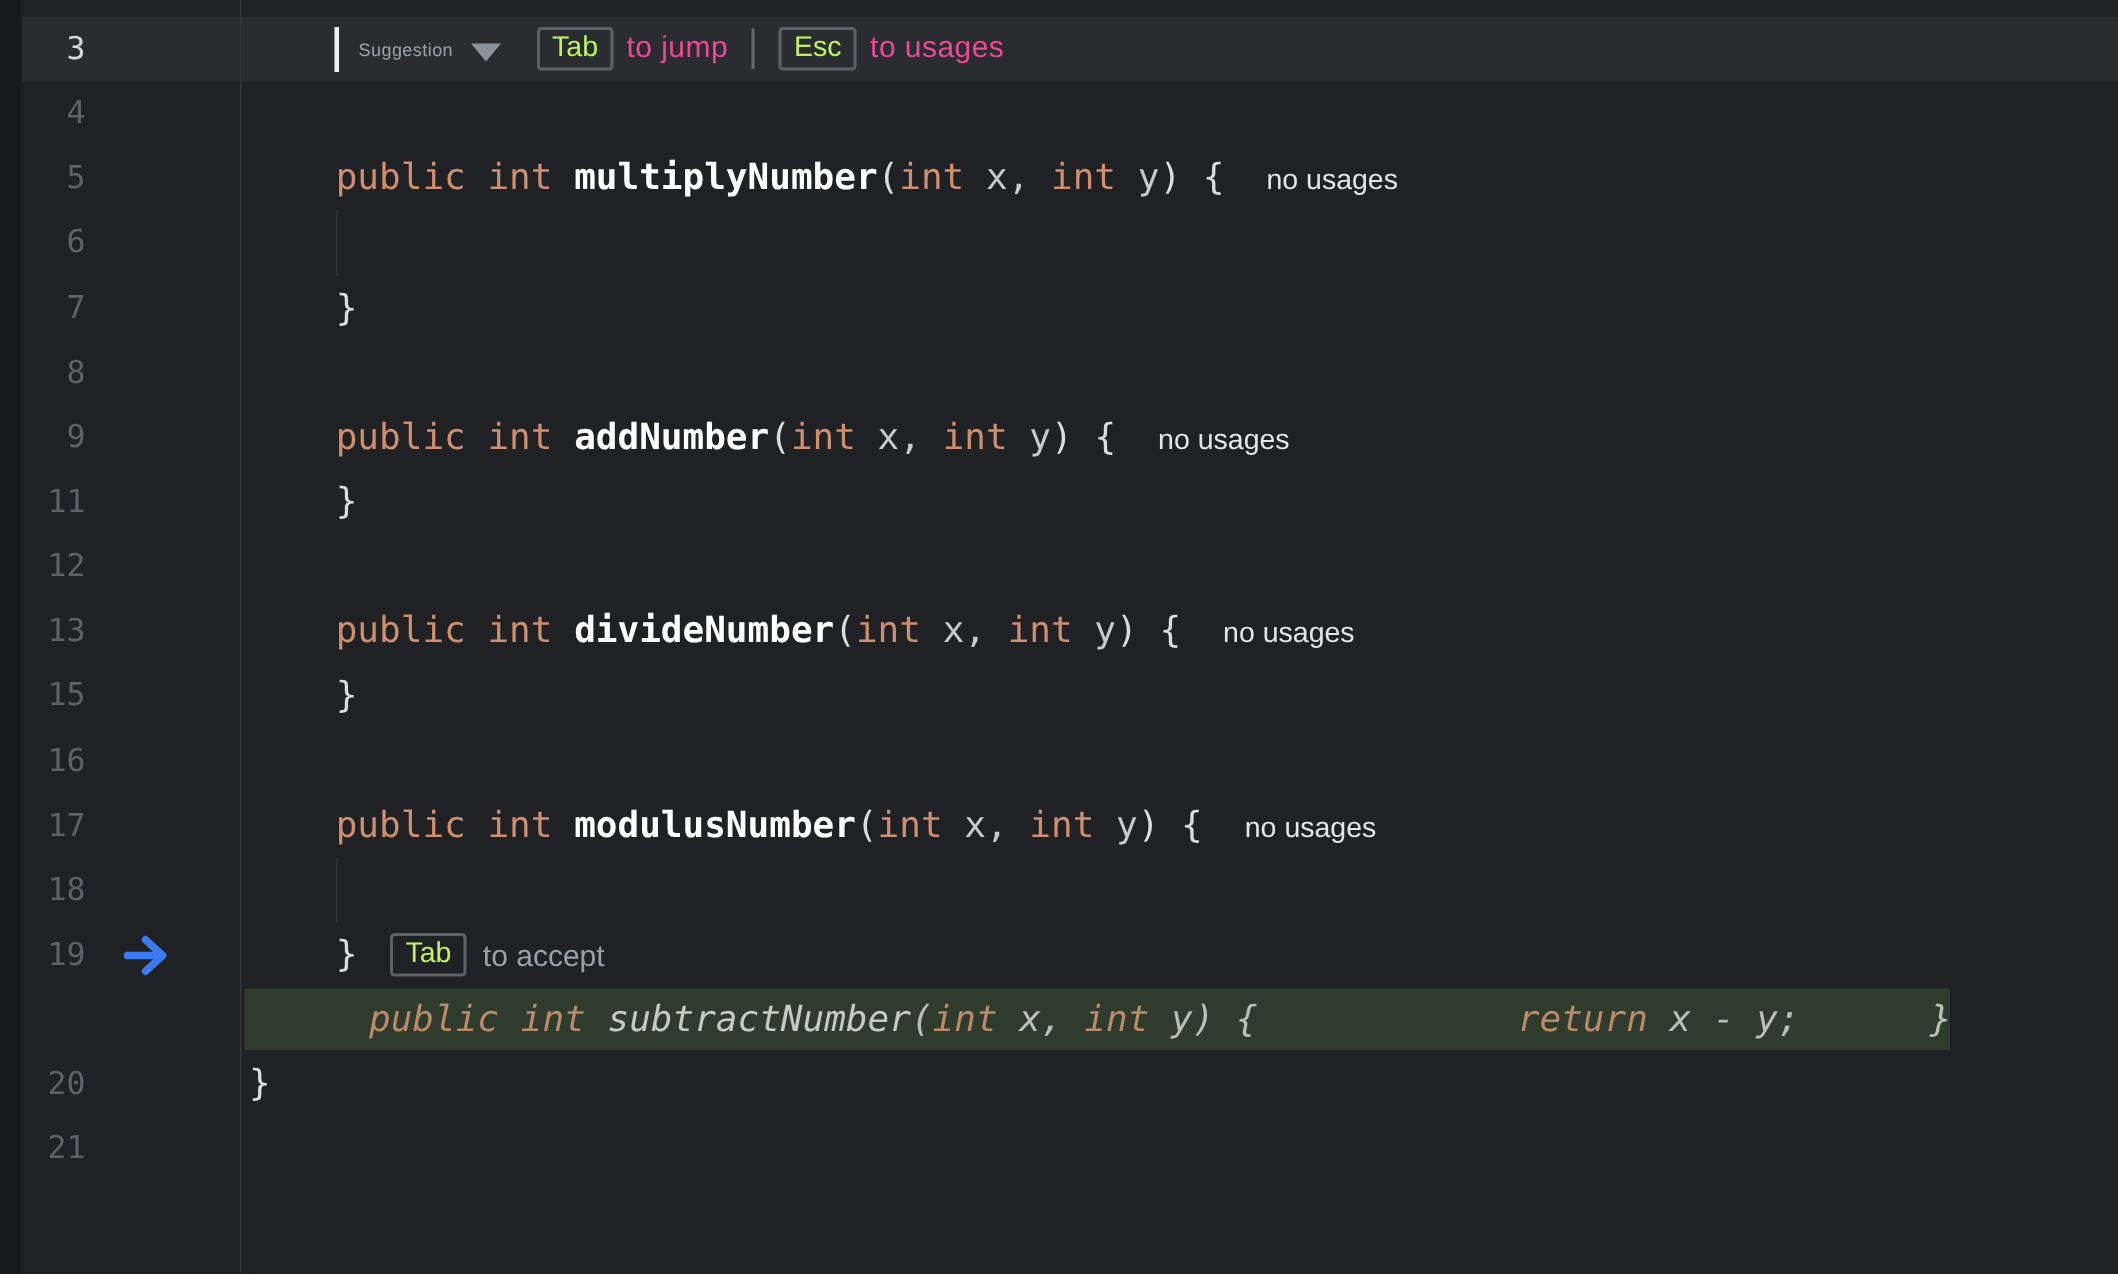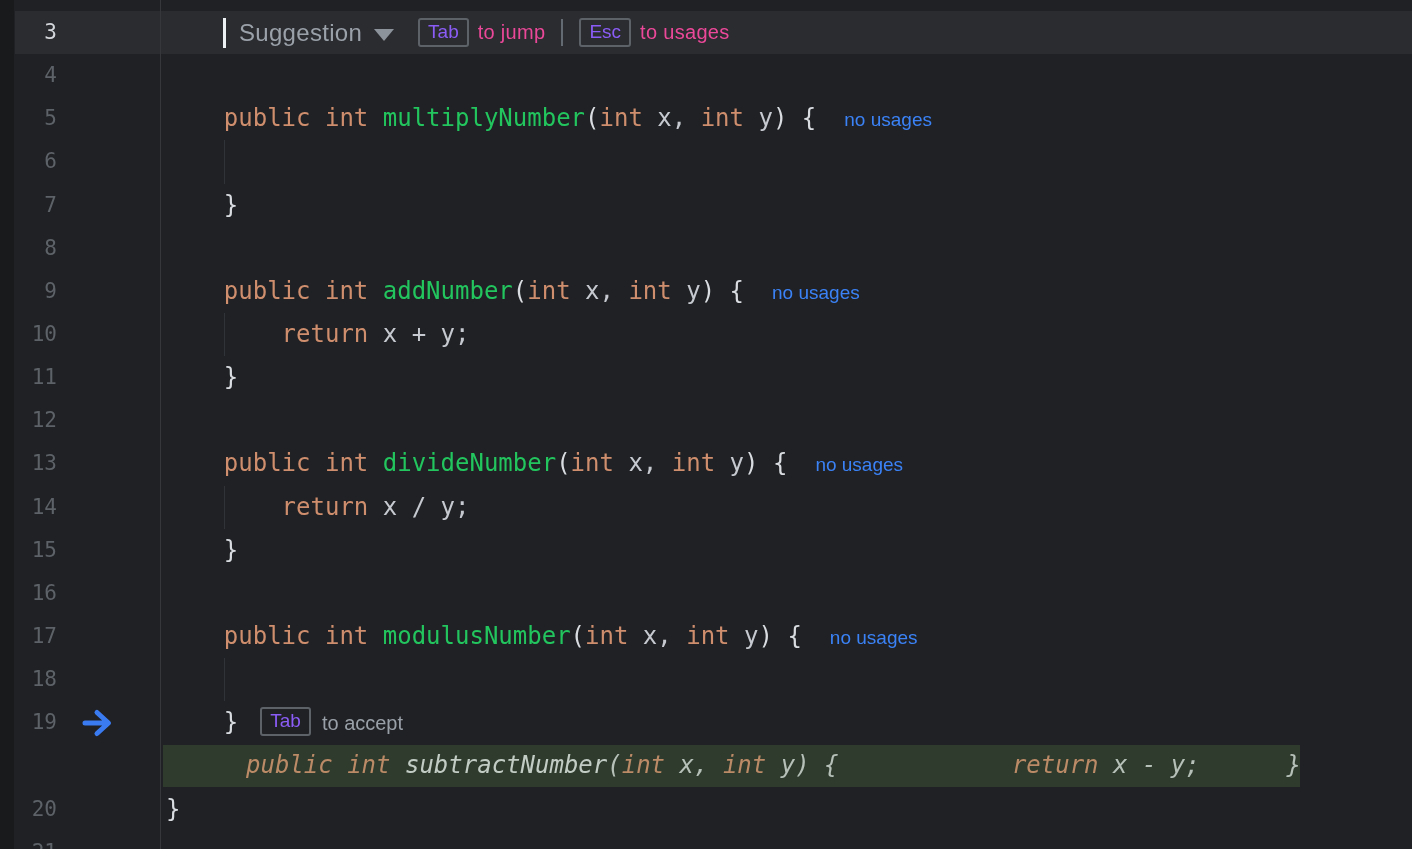--- a/index.html
+++ b/index.html
@@ -31,58 +31,58 @@
   .row.active .lnum { color:#d4d7db; }
   .guide { position:absolute; left:224px; top:0; bottom:0; width:1px; background:#303338; }
 
   .code {
     position:absolute; left:166px; top:0; margin:0;
     font-family:"DejaVu Sans Mono", monospace;
     font-size:24px; line-height:43.15px;
     white-space:pre; z-index:2;
   }
   .kw   { color:#cf8e6d; }
-  .name { color:#22c55e; }
+  .name { color:#ffffff;font-weight:bold; }
   .def  { color:#c6cad0; }
   .pl   { color:#c6cad0; }
   .punc { color:#d9dce0; }
 
   .inlay {
     font-family:"Liberation Sans", sans-serif;
-    font-size:19px; color:#3b82f6; margin-left:28px;
+    font-size:19px; color:#e5e5e5; margin-left:28px;
   }
 
   
   .ghostbg { position:absolute; left:163px; top:1px; bottom:1px; width:1137px; background:#2e3b2d; z-index:1; }
   .row.ghostrow .code { left:246px; font-style:italic; }
   .gkw   { color:#bb8a66; }
   .gdef  { color:#b7c0b8; }
   .gname { color:#c3ccc4; }
 
   
   .kbadge {
     display:inline-block;
     font-family:"Liberation Sans", sans-serif;
-    font-size:19px; line-height:23px; color:#8b5cf6;
+    font-size:19px; line-height:23px; color:#bef264;
     border:2px solid #5d6269; border-radius:3px;
     padding:0 8px 2px;
   }
   .abadge { margin-left:22px; margin-right:11px; vertical-align:3px; }
   .ahint  { font-family:"Liberation Sans", sans-serif; font-size:20px; color:#9aa0a8;margin-top:16px; }
 
   
   .arrow { position:absolute; left:82px; top:50%; transform:translateY(-50%); z-index:4; line-height:0; }
 
   
   .hintbar {
     position:absolute; left:166px; top:11px; height:43px;
     display:flex; align-items:center; z-index:6;
   }
   .caret { width:3px; height:30px; background:#eef1f3; margin-left:57px; margin-right:13px; }
-  .hb-label { font-size:24px; color:#9ba1a9; letter-spacing:0.3px; }
+  .hb-label { font-size:12px; color:#9ba1a9; letter-spacing:0.3px; }
   .tri {
     width:0; height:0; margin:4px 24px 0 12px;
     border-left:10px solid transparent; border-right:10px solid transparent;
     border-top:12px solid #8d939b;
   }
   .hb-action { font-size:20px; color:#ec4899; margin-left:9px; letter-spacing:0.3px; }
   .hb-div { width:2px; height:27px; background:#646a71; margin:0 16px; }
 </style>
 </head>
 <body>
@@ -115,40 +115,30 @@
       </div>
       <div class="row">
         <span class="lnum">8</span>
         <pre class="code"></pre>
       </div>
       <div class="row">
         <span class="lnum">9</span>
         <pre class="code"><span class="pl">    </span><span class="kw">public</span><span class="def"> </span><span class="kw">int</span><span class="def"> </span><span class="name">addNumber</span><span class="punc">(</span><span class="kw">int</span><span class="def"> x, </span><span class="kw">int</span><span class="def"> y</span><span class="punc">) {</span><span class="inlay">no usages</span></pre>
       </div>
       <div class="row">
-        <div class="guide"></div>
-        <span class="lnum">10</span>
-        <pre class="code"><span class="pl">        </span><span class="kw">return</span><span class="def"> x + y;</span></pre>
-      </div>
-      <div class="row">
         <span class="lnum">11</span>
         <pre class="code"><span class="pl">    </span><span class="punc">}</span></pre>
       </div>
       <div class="row">
         <span class="lnum">12</span>
         <pre class="code"></pre>
       </div>
       <div class="row">
         <span class="lnum">13</span>
         <pre class="code"><span class="pl">    </span><span class="kw">public</span><span class="def"> </span><span class="kw">int</span><span class="def"> </span><span class="name">divideNumber</span><span class="punc">(</span><span class="kw">int</span><span class="def"> x, </span><span class="kw">int</span><span class="def"> y</span><span class="punc">) {</span><span class="inlay">no usages</span></pre>
-      </div>
-      <div class="row">
-        <div class="guide"></div>
-        <span class="lnum">14</span>
-        <pre class="code"><span class="pl">        </span><span class="kw">return</span><span class="def"> x / y;</span></pre>
       </div>
       <div class="row">
         <span class="lnum">15</span>
         <pre class="code"><span class="pl">    </span><span class="punc">}</span></pre>
       </div>
       <div class="row">
         <span class="lnum">16</span>
         <pre class="code"></pre>
       </div>
       <div class="row">

